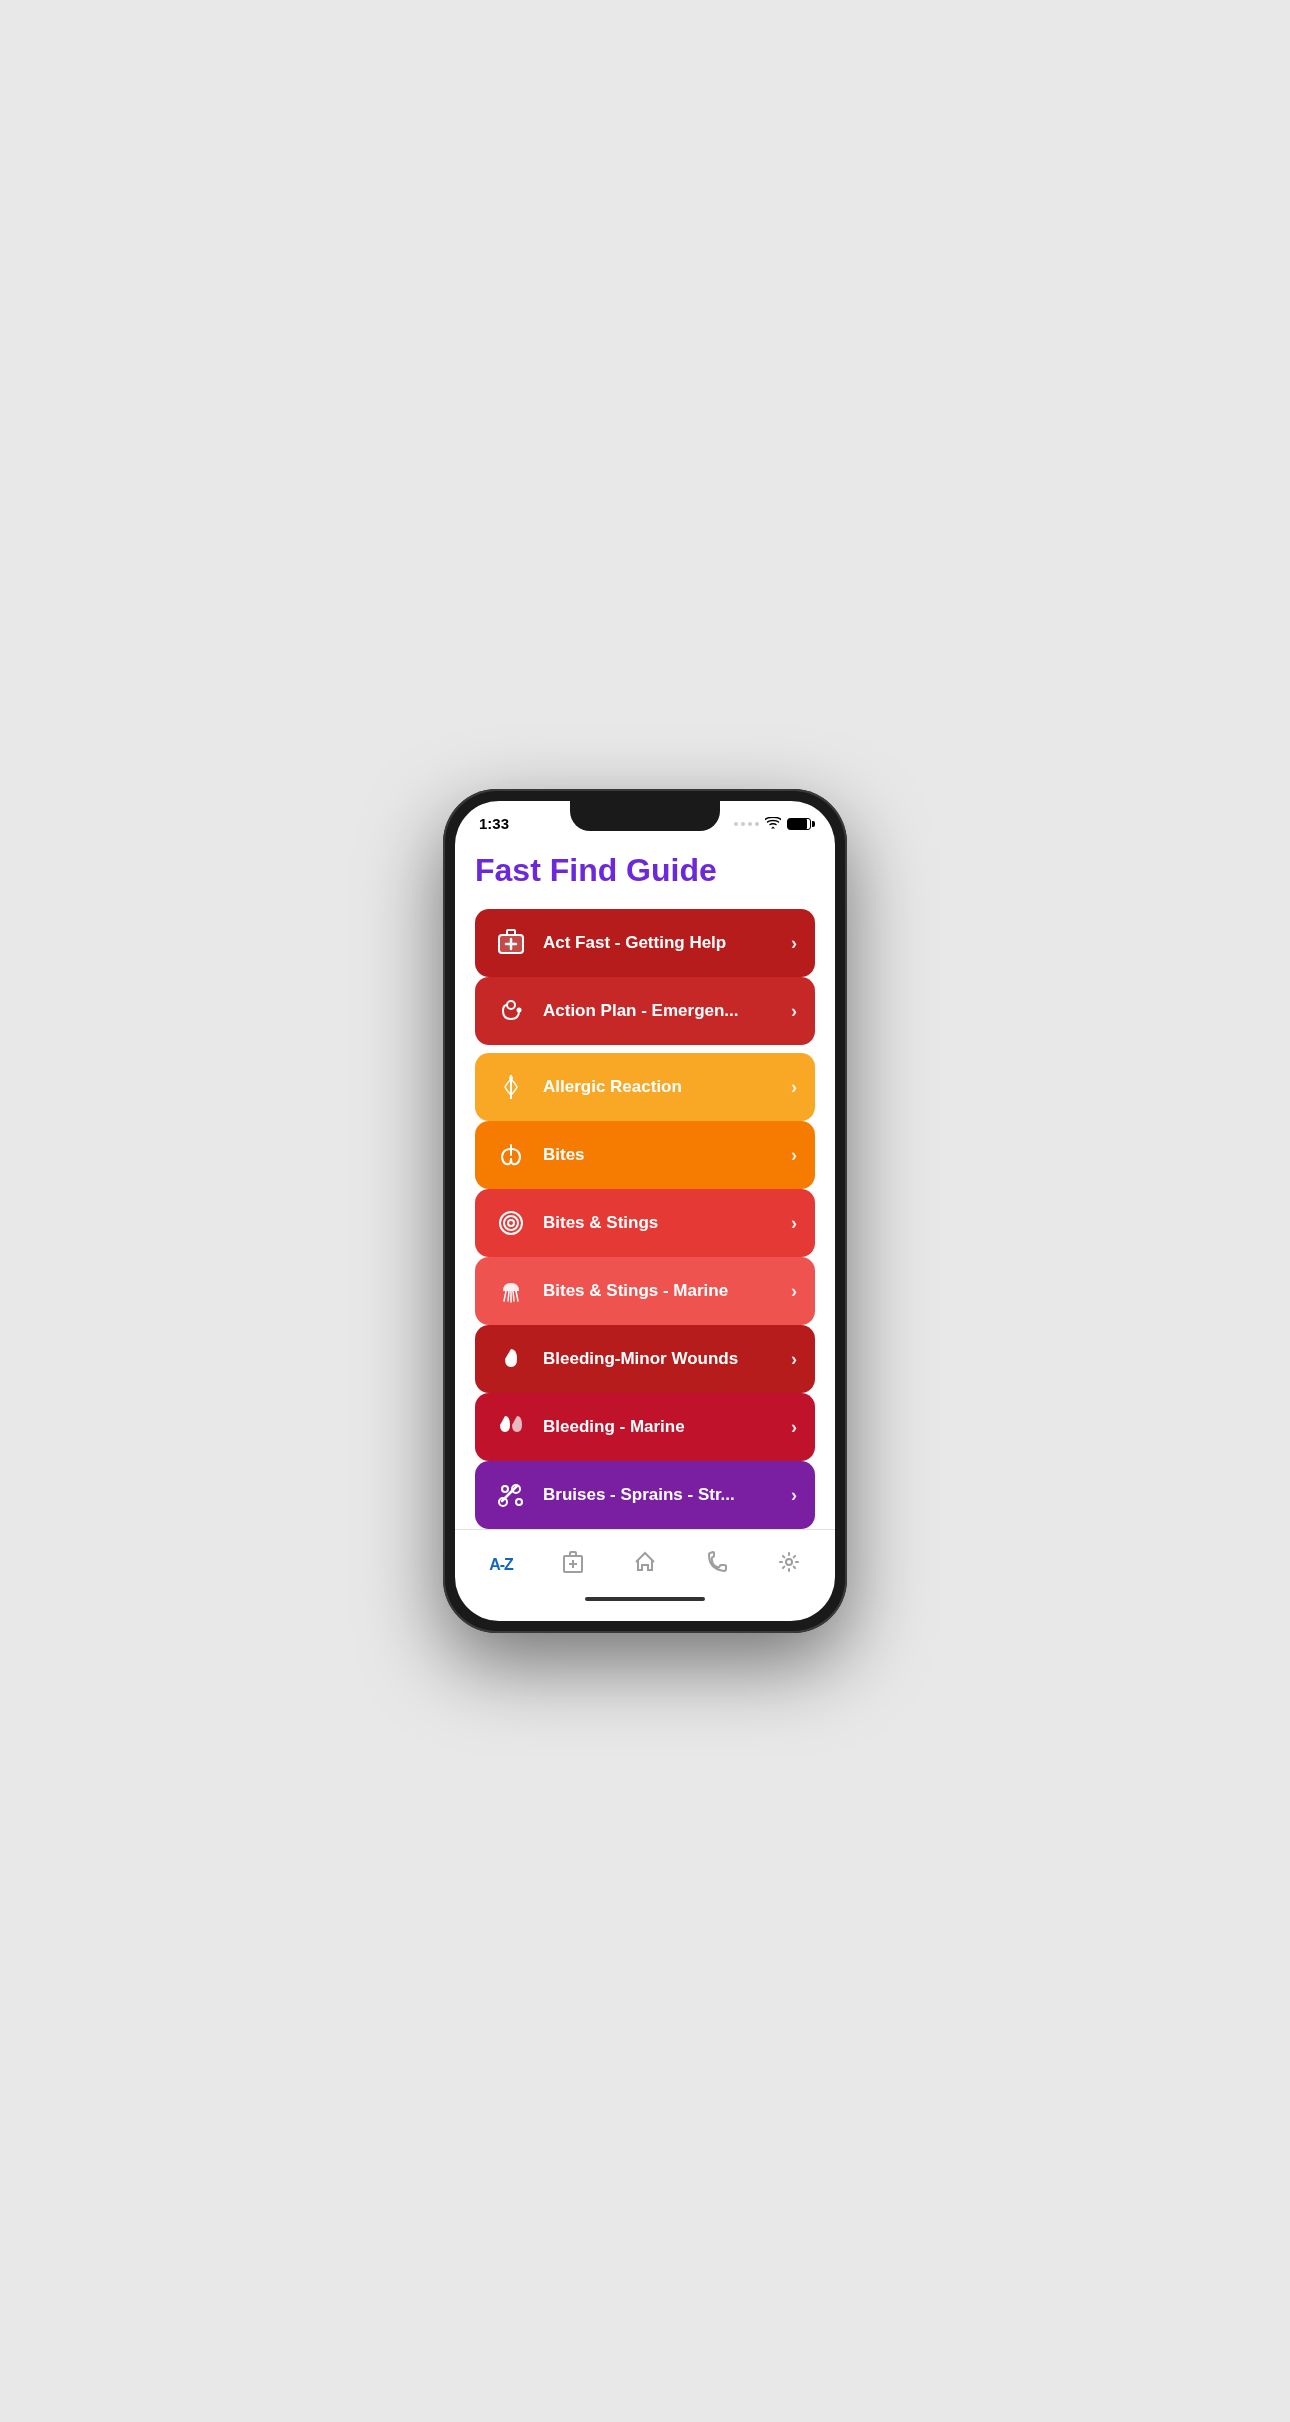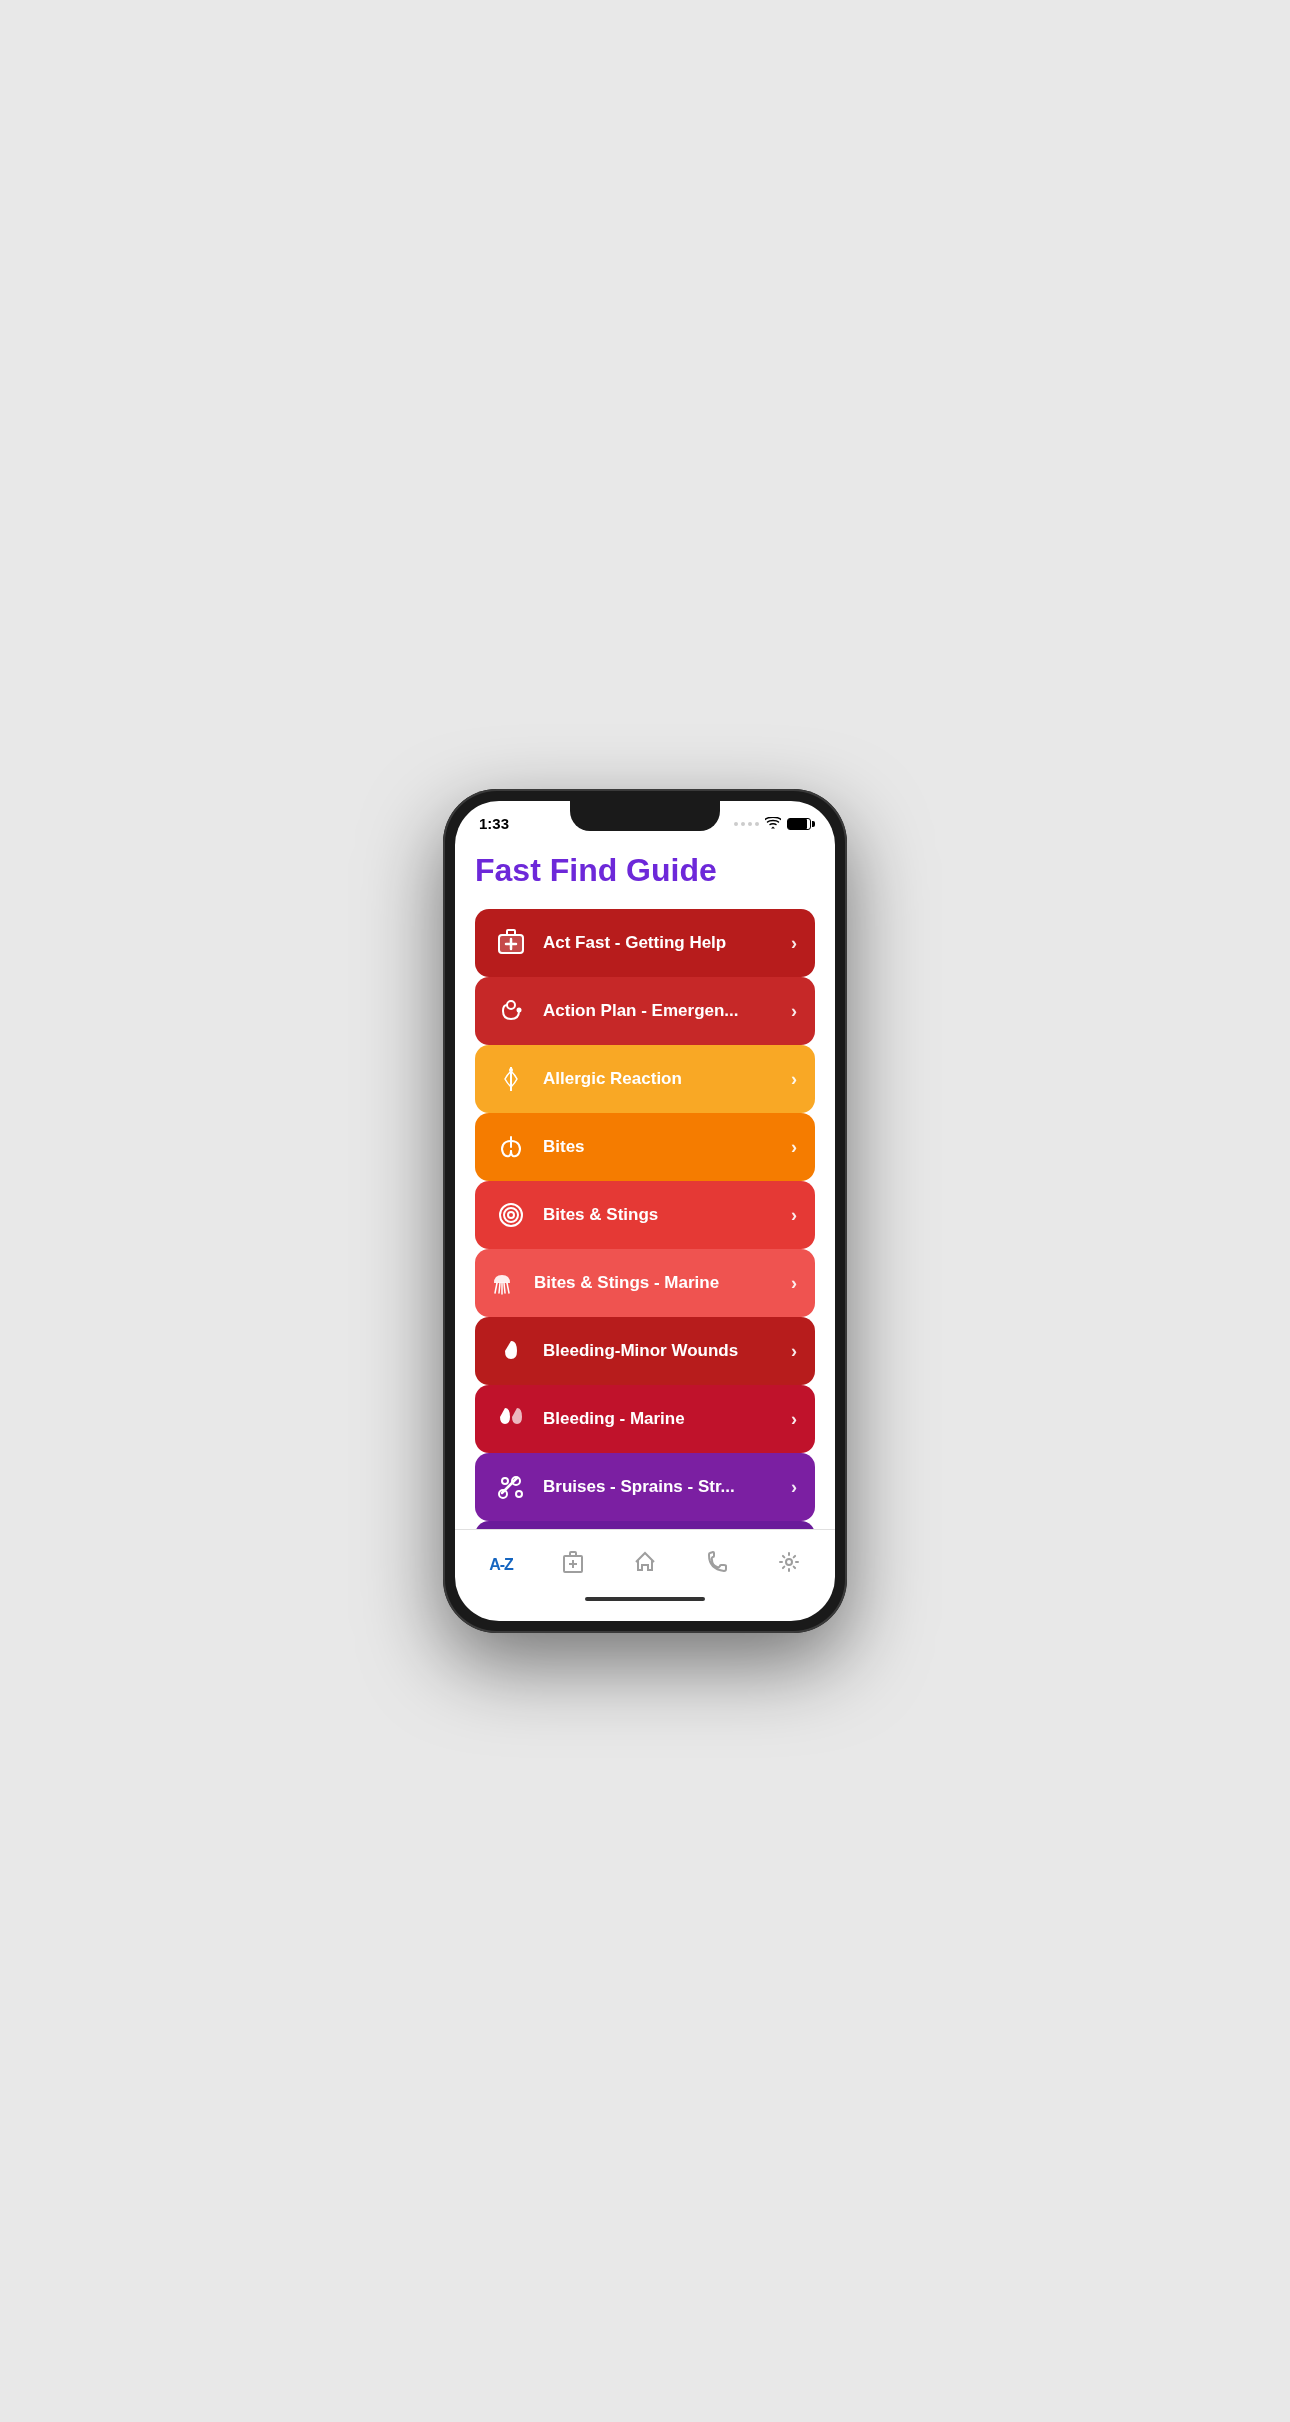--- a/index.html
+++ b/index.html
@@ -156,24 +156,24 @@
 
     .chevron {
       font-size: 18px;
       font-weight: 600;
       opacity: 0.9;
     }
 
     
     .color-dark-red    { background: #b71c1c; }
     .color-crimson     { background: #c62828; }
-    .color-amber       { background: #f9a825; }
+    .color-amber       { background: #f9a825; margin-top: 8px; }
     .color-orange      { background: #f57c00; }
     .color-red-orange  { background: #e53935; }
-    .color-salmon      { background: #ef5350; padding-left: 9px; }
+    .color-salmon      { background: #ef5350; }
     .color-dark-red2   { background: #c0122b; }
     .color-purple      { background: #7b1fa2; }
 
     
     .bottom-nav {
       position: absolute;
       bottom: 12px;
       left: 0;
       right: 0;
       height: 80px;

